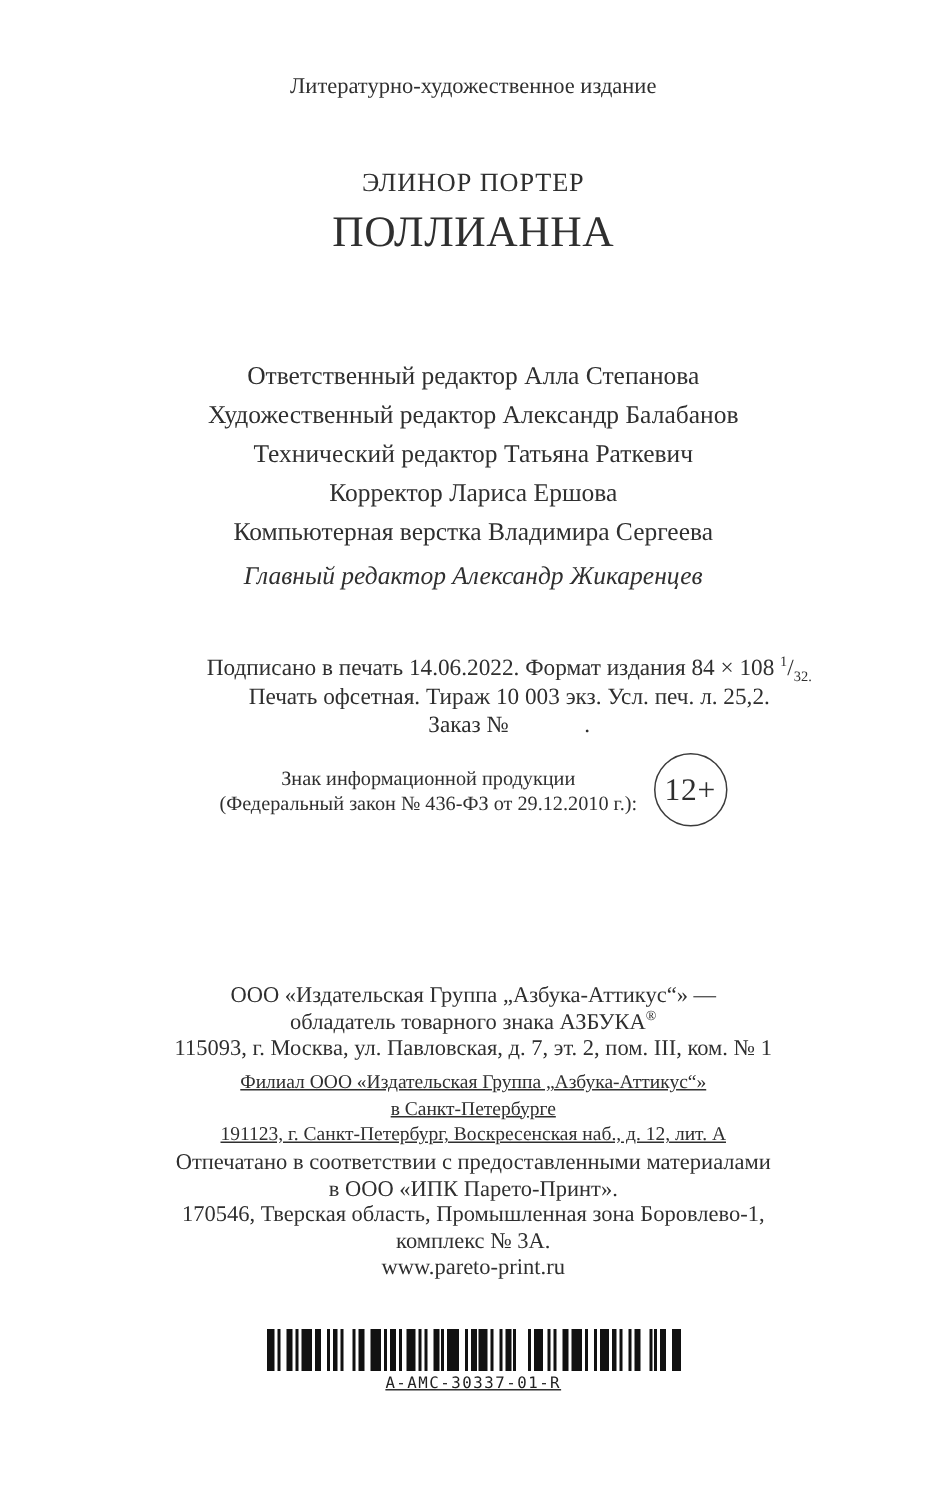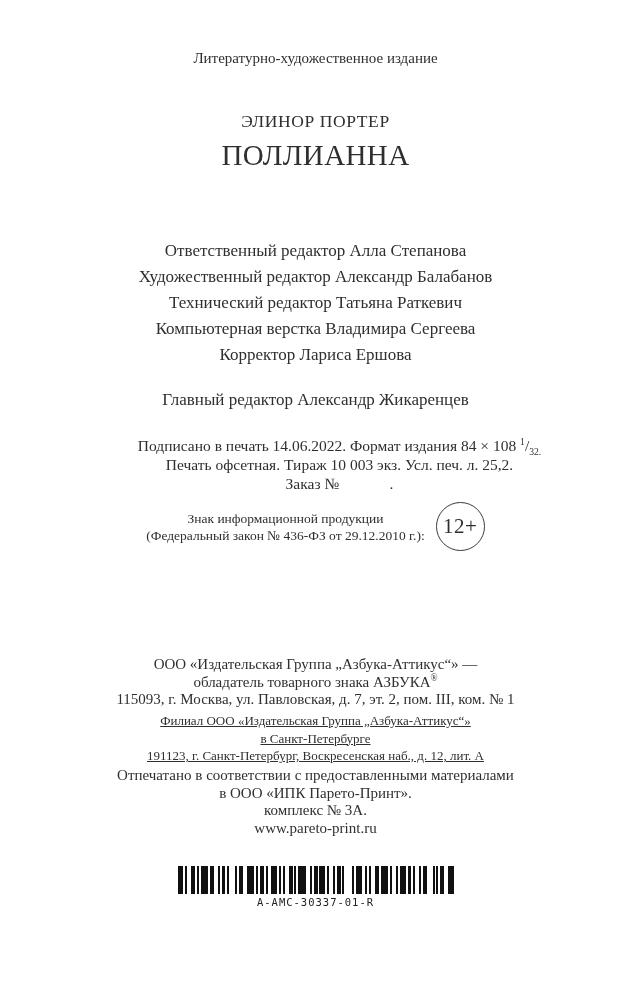--- a/index.html
+++ b/index.html
@@ -10,40 +10,40 @@
     color:#2f2f2f;
   }
   .page{position:relative;width:631px;height:1001px;background:#ffffff;overflow:hidden;}
   .block{position:absolute;left:0;width:100%;text-align:center;}
 
   .edition-note{top:50px;font-size:15px;}
   .author-name{top:111px;font-size:17.5px;letter-spacing:0.6px;}
   .book-title{top:140px;font-size:29px;line-height:31px;letter-spacing:0.4px;}
 
   .staff-credits{top:238px;font-size:17px;line-height:26px;}
-  .staff-credits .chief{margin-top:19px;}
+  .staff-credits .chief{margin-top:3px;font-style:italic;}
 
   .print-specs{top:436px;font-size:15.5px;line-height:19px;margin-left:24px;}
   .print-specs sup{font-size:62%;line-height:0;}
   .print-specs sub{font-size:62%;line-height:0;}
 
   .age-rating-row{top:502px;display:flex;justify-content:center;align-items:center;gap:11px;}
   .age-rating-label{font-size:13.5px;line-height:17px;text-align:center;}
   .age-rating-badge{
     width:49px;height:49px;border:1.6px solid #3c3c3c;border-radius:50%;
     display:flex;align-items:center;justify-content:center;
     font-size:21px;letter-spacing:0.5px;box-sizing:border-box;
   }
 
   .publisher-info{top:656px;font-size:15px;line-height:17.5px;}
   .publisher-info sup{font-size:62%;line-height:0;}
   .branch-info{top:712px;font-size:13px;line-height:17.5px;text-decoration:underline;}
   .printing-info{top:767px;font-size:15px;line-height:17.5px;text-align:center;}
 
-  .barcode-wrap{top:866px;}
+  .barcode-wrap{top:886px;text-decoration:underline;}
   .barcode-bars{
     width:276px;height:28px;margin:0 auto;
     display:flex;align-items:stretch;
   }
   .barcode-bars div{height:100%;}
   .barcode-code{
     font-family:"DejaVu Sans Mono","Liberation Mono",monospace;
     font-size:10.5px;letter-spacing:1px;margin-top:2px;color:#222;
   }
 </style>
@@ -57,22 +57,22 @@
   <div class="block author-name">ЭЛИНОР ПОРТЕР</div>
 
   <div class="block book-title">
     <div>ПОЛЛИАННА</div>
   </div>
 
   <div class="block staff-credits">
     <div>Ответственный редактор Алла Степанова</div>
     <div>Художественный редактор Александр Балабанов</div>
     <div>Технический редактор Татьяна Раткевич</div>
+    <div>Корректор Лариса Ершова</div>
     <div>Компьютерная верстка Владимира Сергеева</div>
-    <div>Корректор Лариса Ершова</div>
     <div class="chief">Главный редактор Александр Жикаренцев</div>
   </div>
 
   <div class="block print-specs">
     <div><span>Подписано в печать 14.06.2022. Формат издания 84 × 108 </span><sup>1</sup><span>/</span><sub>32.</sub></div>
     <div>Печать офсетная. Тираж 10 003 экз. Усл. печ. л. 25,2.</div>
     <div>Заказ №&nbsp;&nbsp;&nbsp;&nbsp;&nbsp;&nbsp;&nbsp;&nbsp;&nbsp;&nbsp;&nbsp;&nbsp;&nbsp;.</div>
   </div>
 
   <div class="block age-rating-row">
@@ -91,20 +91,21 @@
 
   <div class="block branch-info">
     <div>Филиал ООО «Издательская Группа „Азбука-Аттикус“»</div>
     <div>в Санкт-Петербурге</div>
     <div>191123, г. Санкт-Петербург, Воскресенская наб., д. 12, лит. А</div>
   </div>
 
   <div class="block printing-info">
     <div>Отпечатано в соответствии с предоставленными материалами</div>
     <div>в ООО «ИПК Парето-Принт».</div>
+    <div>170546, Тверская область, Промышленная зона Боровлево-1,</div>
     <div>комплекс № 3А.</div>
     <div>www.pareto-print.ru</div>
   </div>
 
   <div class="block barcode-wrap">
     <div class="barcode-bars">
         <div style="flex-grow: 3; background: rgb(17, 17, 17);"></div>
         <div style="flex-grow: 1; background: transparent;"></div>
         <div style="flex-grow: 1; background: rgb(17, 17, 17);"></div>
         <div style="flex-grow: 2; background: transparent;"></div>

